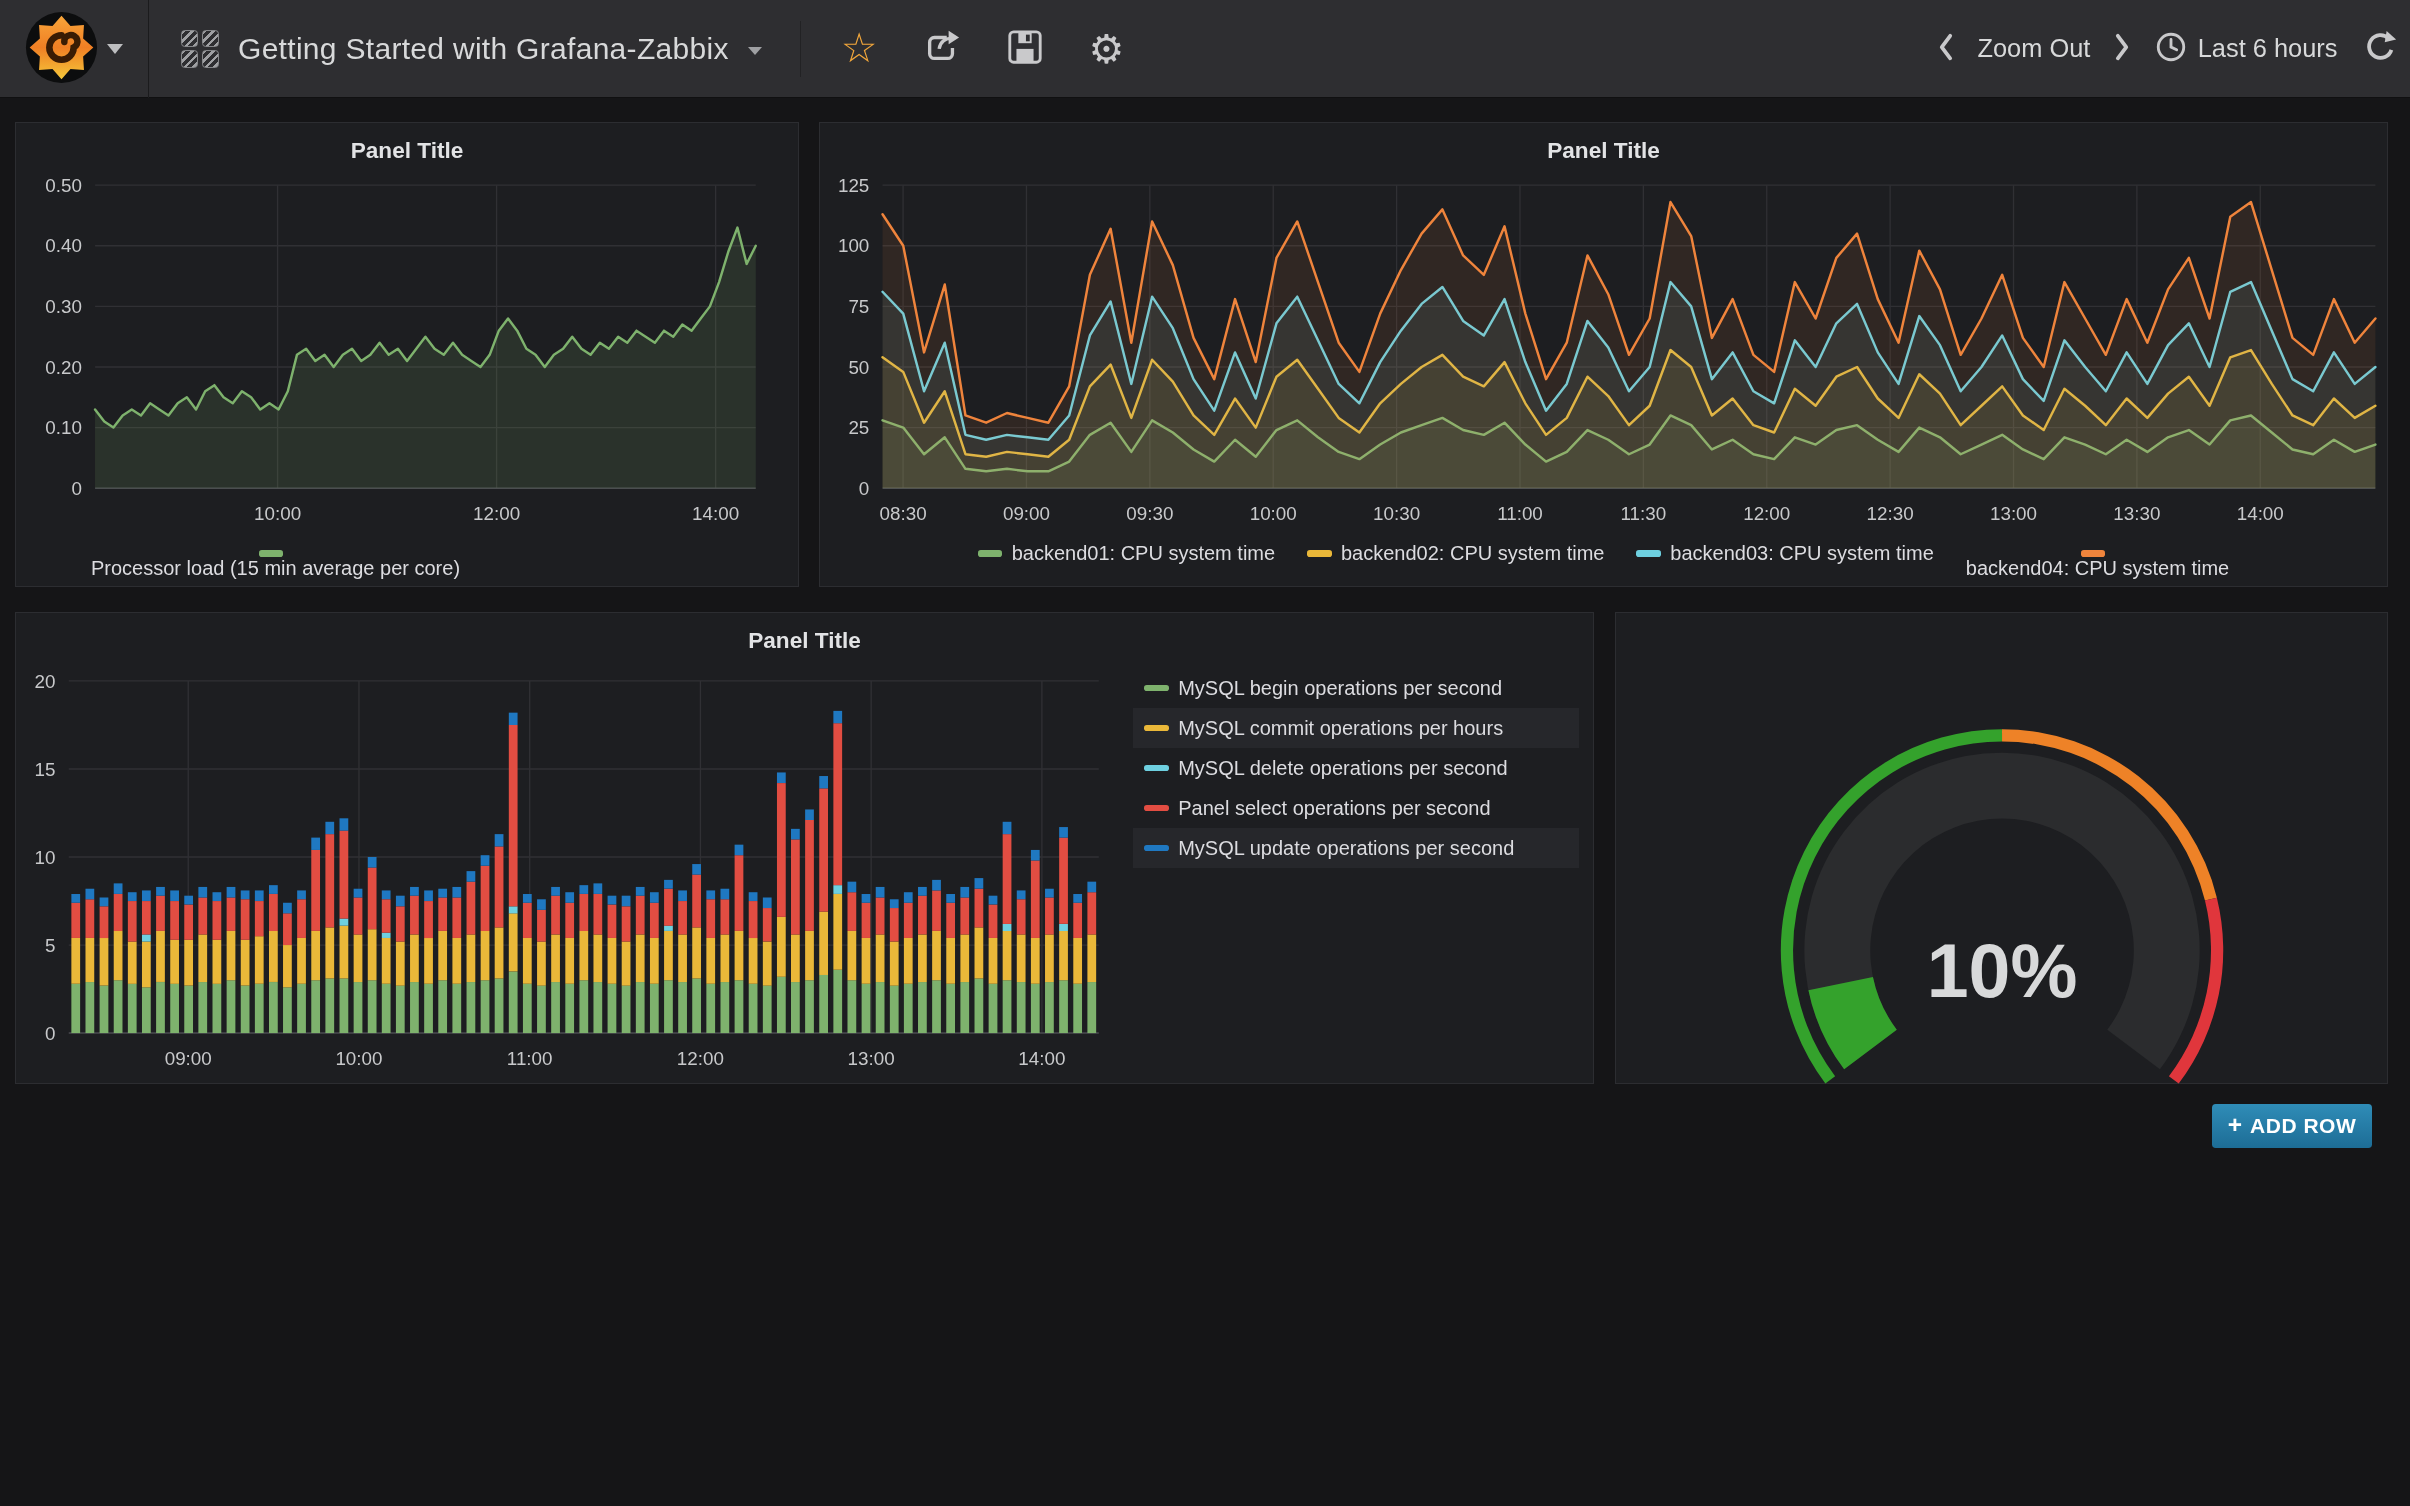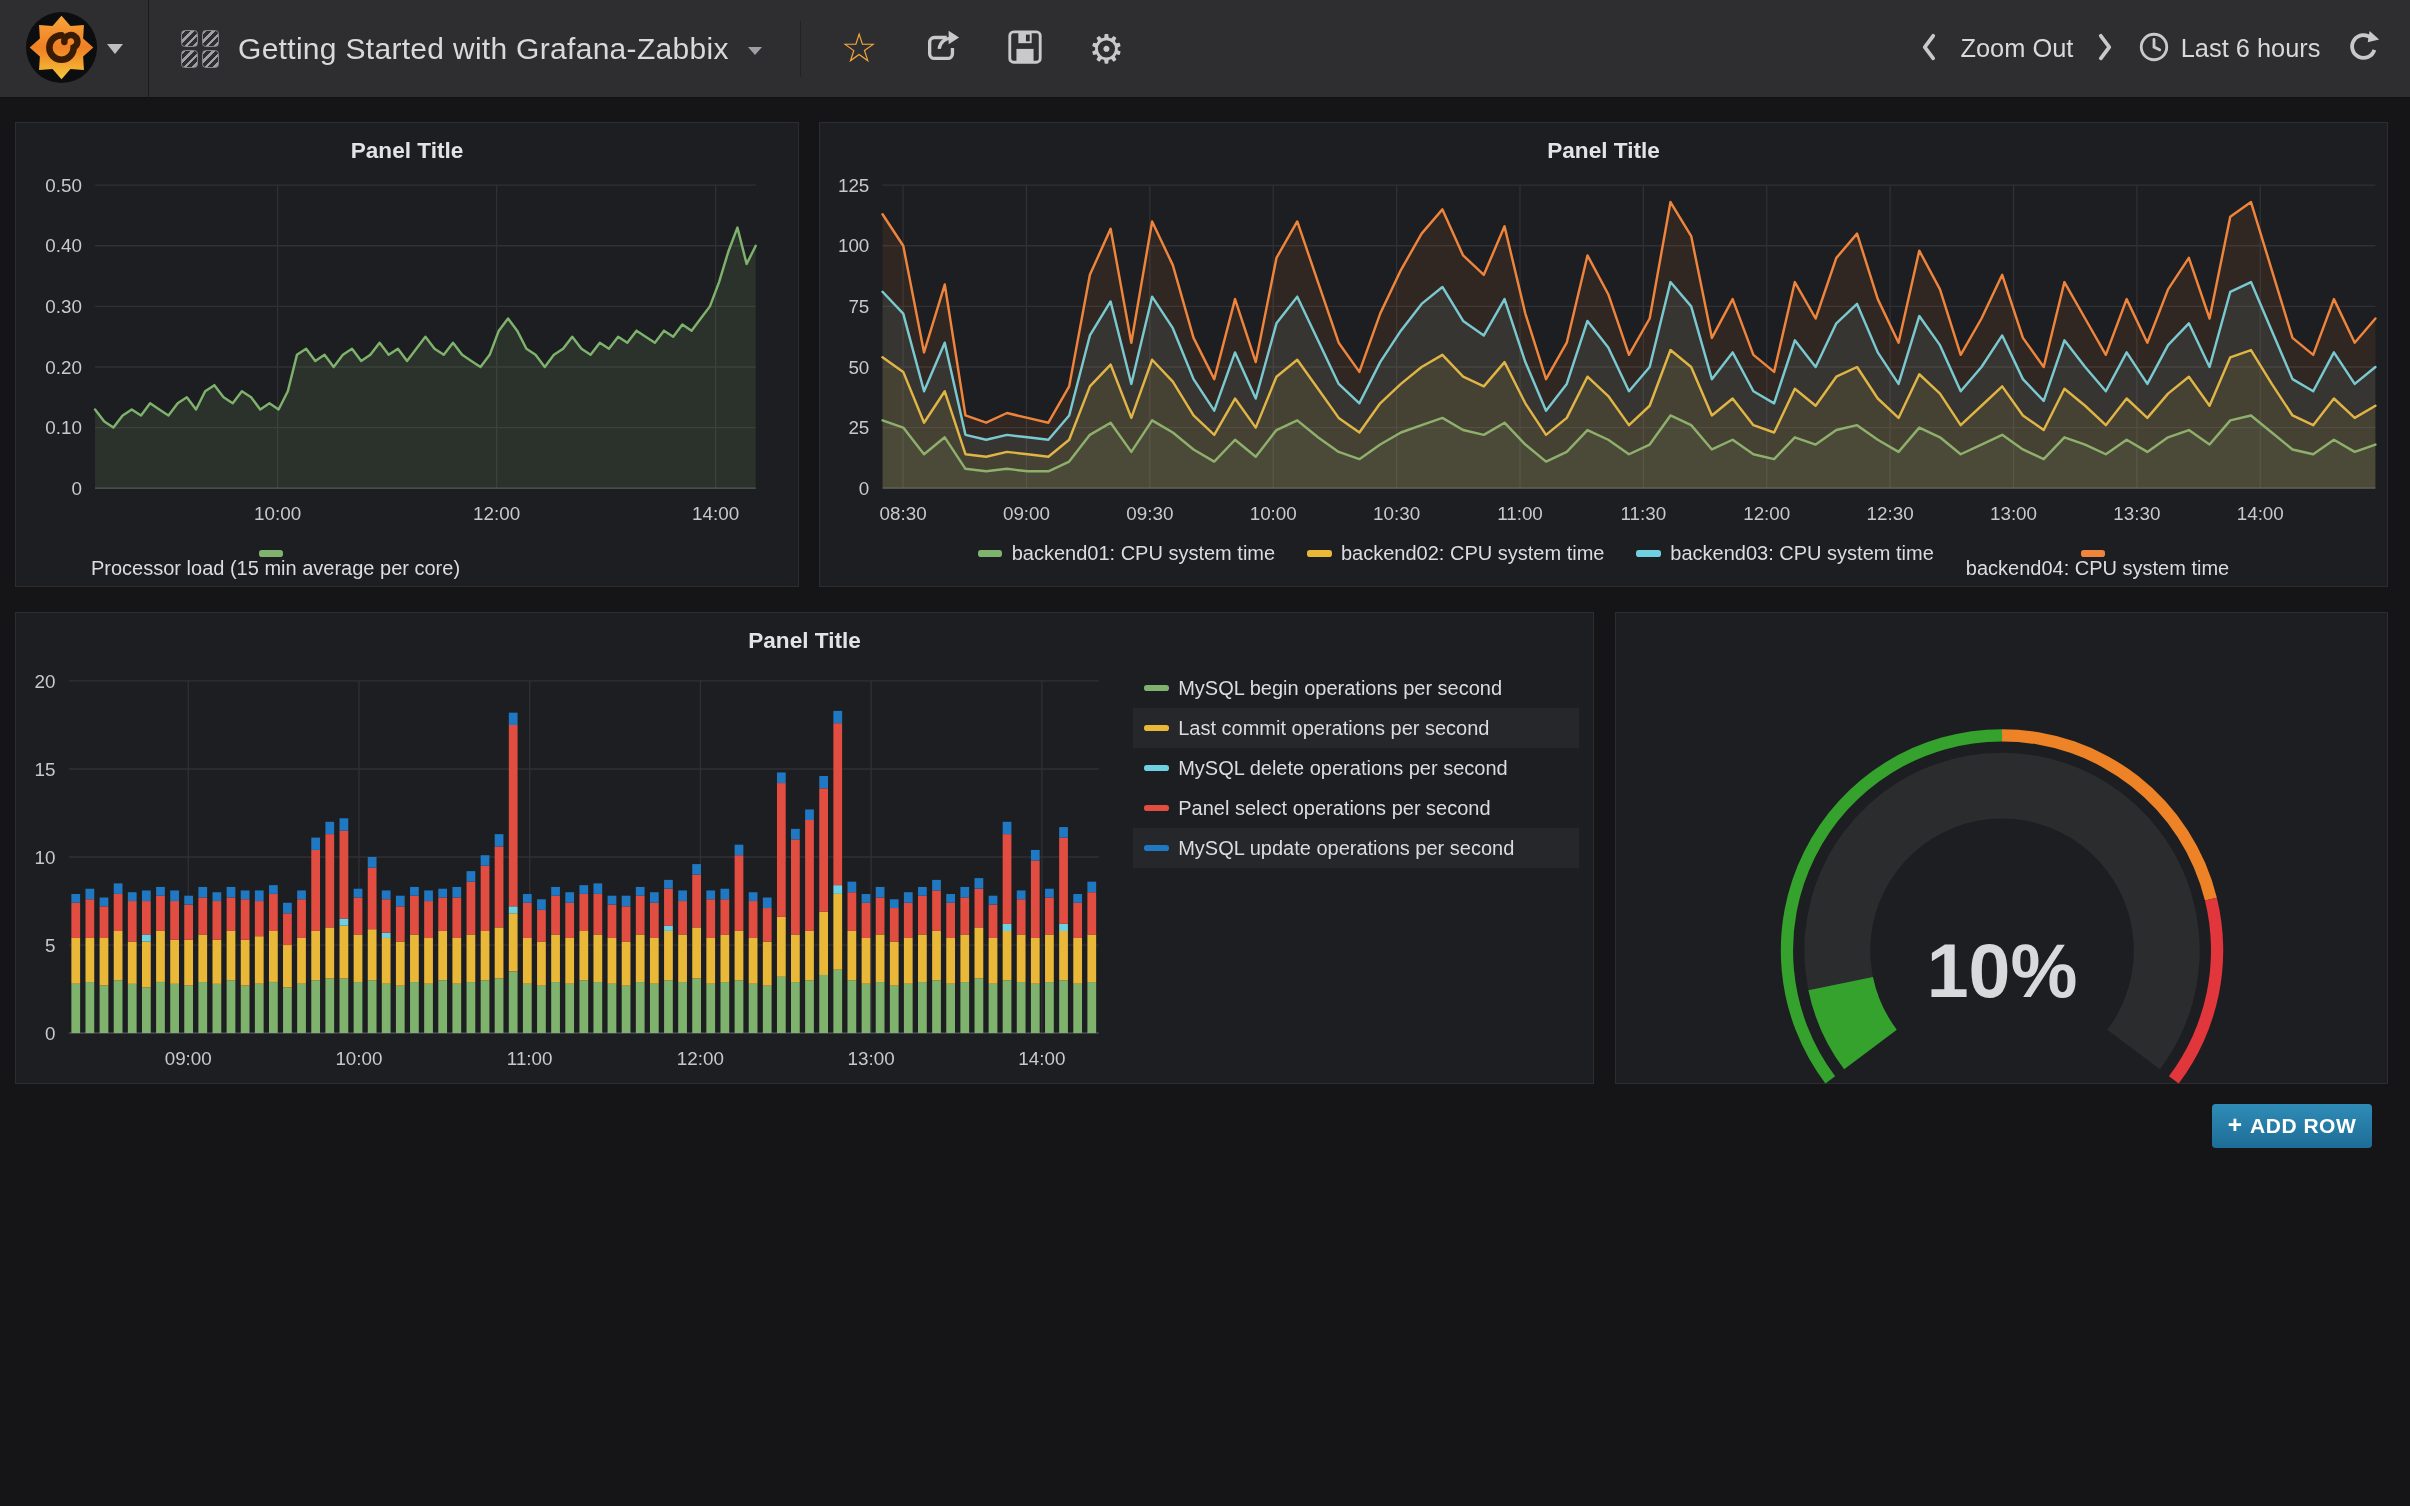--- a/index.html
+++ b/index.html
@@ -21,21 +21,21 @@
       background:repeating-linear-gradient(135deg,#9fa0a3 0 2.4px, rgba(0,0,0,0) 2.4px 6.1px);
       border:0.9px solid #86878a; }
   .dash-title { font-size:30px; color:#d8d9da; letter-spacing:0.3px; }
   .title-caret { width:0; height:0; border-left:7.5px solid transparent; border-right:7.5px solid transparent;
                  border-top:8.5px solid #9fa0a3; margin-top:5.6px; }
   .nav-actions { display:flex; align-items:center; gap:45px; margin-left:38px;
                  padding-left:40px; border-left:1.9px solid #222224; height:56px; }
   .icon-btn { background:none; border:none; cursor:pointer; display:flex; align-items:center; }
   .star-glyph { font-size:41px; color:#f2a73b; line-height:1; }
   .gear-glyph { font-size:40px; color:#c9c9cb; line-height:1; }
-  .nav-right { margin-left:auto; display:flex; align-items:center; gap:24.5px; padding-right:30px; }
+  .nav-right { margin-left:auto; display:flex; align-items:center; gap:24.5px; padding-right:13px; }
   .nav-text { font-size:25.4px; color:#d8d9da; cursor:pointer; }
   .timepicker { display:flex; align-items:center; gap:9.4px; cursor:pointer; }
 
   
   .row-tab { position:absolute; left:0; width:12.2px; height:54px; cursor:pointer; }
   .panel { position:absolute; background:#1d1e21; border:0.9px solid #2c2d31; }
   .panel-header { height:55px; line-height:55px; text-align:center; font-size:22.6px;
                   font-weight:bold; color:#e2e3e5; cursor:pointer; }
   .plot-svg { position:absolute; left:0; top:0; }
   .legend-h { position:absolute; font-size:20px; color:#dcdce0; }
@@ -574,21 +574,21 @@
       <rect x="1137.9" y="296.4" width="9.3" height="44.9" fill="#E24D42"></rect>
       <rect x="1137.9" y="285.2" width="9.3" height="11.2" fill="#1F78C1"></rect>
     </svg>
   <div class="legend-side" style="left:1117px; top:55px; width:446px;">
       <span class="lrow">
         <i class="ldash" style="background: rgb(126, 178, 109);"></i>
         <span>MySQL begin operations per second</span>
       </span>
       <span class="lrow alt">
         <i class="ldash" style="background: rgb(234, 184, 57);"></i>
-        <span>Last commit operations per second</span>
+        <span>MySQL commit operations per hours</span>
       </span>
       <span class="lrow">
         <i class="ldash" style="background: rgb(110, 208, 224);"></i>
         <span>MySQL delete operations per second</span>
       </span>
       <span class="lrow">
         <i class="ldash" style="background: rgb(226, 77, 66);"></i>
         <span>Panel select operations per second</span>
       </span>
       <span class="lrow alt">

